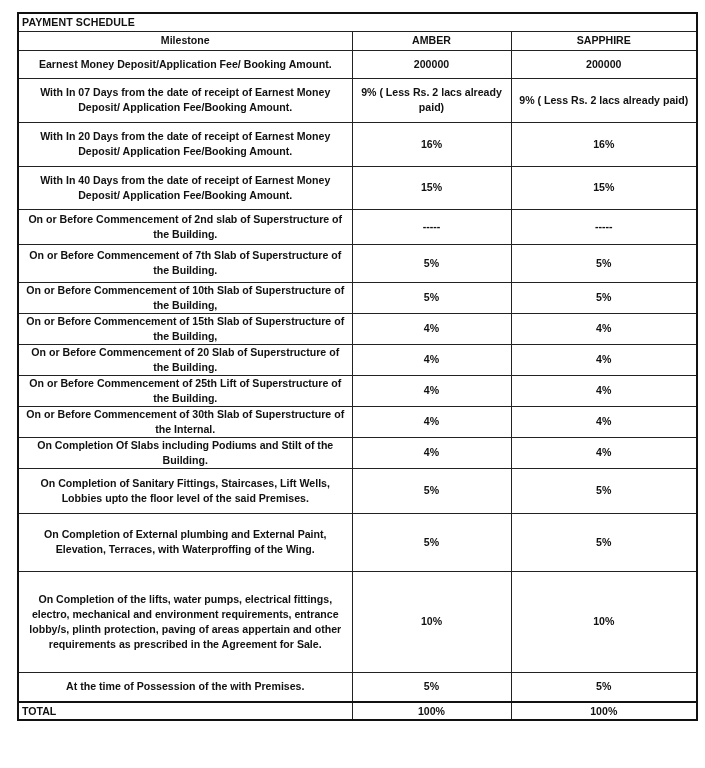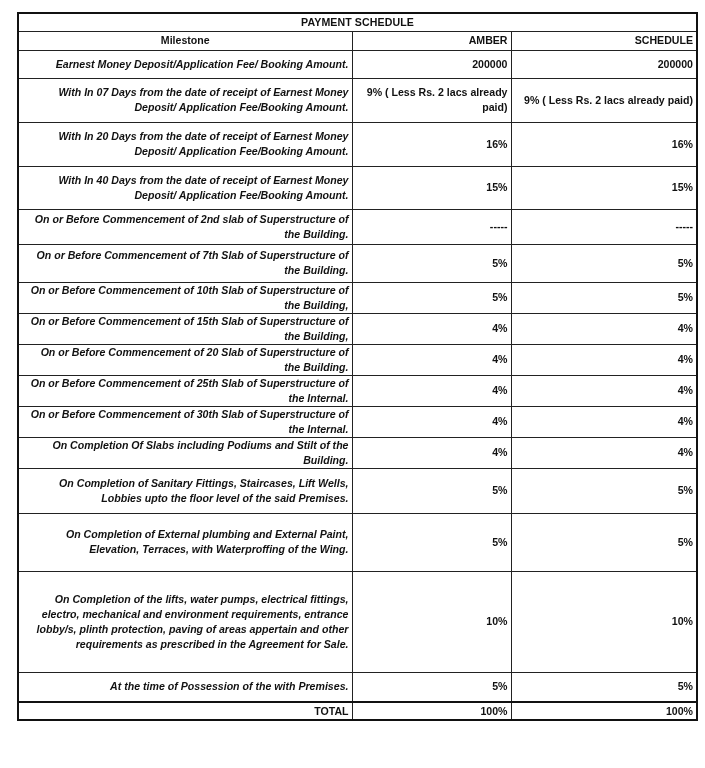--- a/index.html
+++ b/index.html
@@ -12,25 +12,25 @@
   }
   table.sched td {
     border: 1.5px solid #222;
     padding: 0 3px;
     font-weight: bold;
     font-size: 10.6px;
     line-height: 15px;
     vertical-align: middle;
     overflow: hidden;
   }
-  td.title { text-align: center; font-size: 14.5px; letter-spacing: 0.1px; padding: 0; line-height: 16px; border-bottom: 2px solid #111; }
+  td.title { text-align: left; font-size: 14.5px; letter-spacing: 0.1px; padding: 0; line-height: 16px; border-bottom: 2px solid #111; }
   td.head { text-align: center; font-size: 11px; }
-  td.ms { text-align: right; font-style: italic; }
-  td.val { text-align: right; font-size: 11px; border-left: 2px solid #111; }
-  td.total-label { text-align: right; font-size: 11px; }
+  td.ms { text-align: center; }
+  td.val { text-align: center; font-size: 11px; border-left: 2px solid #111; }
+  td.total-label { text-align: left; font-size: 11px; }
   tr.total-row td { border-top: 2.5px solid #111; }
   col.c1 { width: 334px; }
   col.c2 { width: 159px; }
   col.c3 { width: 186px; }
 </style>
 </head>
 <body>
 
 <table class="sched">
   <colgroup>
@@ -38,21 +38,21 @@
       <col class="c2">
       <col class="c3">
     </colgroup>
   <tbody>
     <tr style="height:18px">
       <td class="title" colspan="3">PAYMENT SCHEDULE</td>
     </tr>
     <tr style="height:19px">
       <td class="head">Milestone</td>
       <td class="head val">AMBER</td>
-      <td class="head val">SCHEDULE</td>
+      <td class="head val">SAPPHIRE</td>
     </tr>
     <tr style="height:28px">
       <td class="ms">Earnest Money Deposit/Application Fee/ Booking Amount.</td>
       <td class="val">200000</td>
       <td class="val">200000</td>
     </tr>
     <tr style="height:44px">
       <td class="ms">With In 07 Days from the date of receipt of Earnest Money Deposit/ Application Fee/Booking Amount.</td>
       <td class="val">9% ( Less Rs. 2 lacs already paid)</td>
       <td class="val">9% ( Less Rs. 2 lacs already paid)</td>
@@ -86,21 +86,21 @@
       <td class="ms">On or Before Commencement of 15th Slab of Superstructure of the Building,</td>
       <td class="val">4%</td>
       <td class="val">4%</td>
     </tr>
     <tr style="height:30px">
       <td class="ms">On or Before Commencement of 20 Slab of Superstructure of the Building.</td>
       <td class="val">4%</td>
       <td class="val">4%</td>
     </tr>
     <tr style="height:28px">
-      <td class="ms">On or Before Commencement of 25th Slab of Superstructure of the Internal.</td>
+      <td class="ms">On or Before Commencement of 25th Lift of Superstructure of the Building.</td>
       <td class="val">4%</td>
       <td class="val">4%</td>
     </tr>
     <tr style="height:29px">
       <td class="ms">On or Before Commencement of 30th Slab of Superstructure of the Internal.</td>
       <td class="val">4%</td>
       <td class="val">4%</td>
     </tr>
     <tr style="height:29px">
       <td class="ms">On Completion Of Slabs including Podiums and Stilt of the Building.</td>

